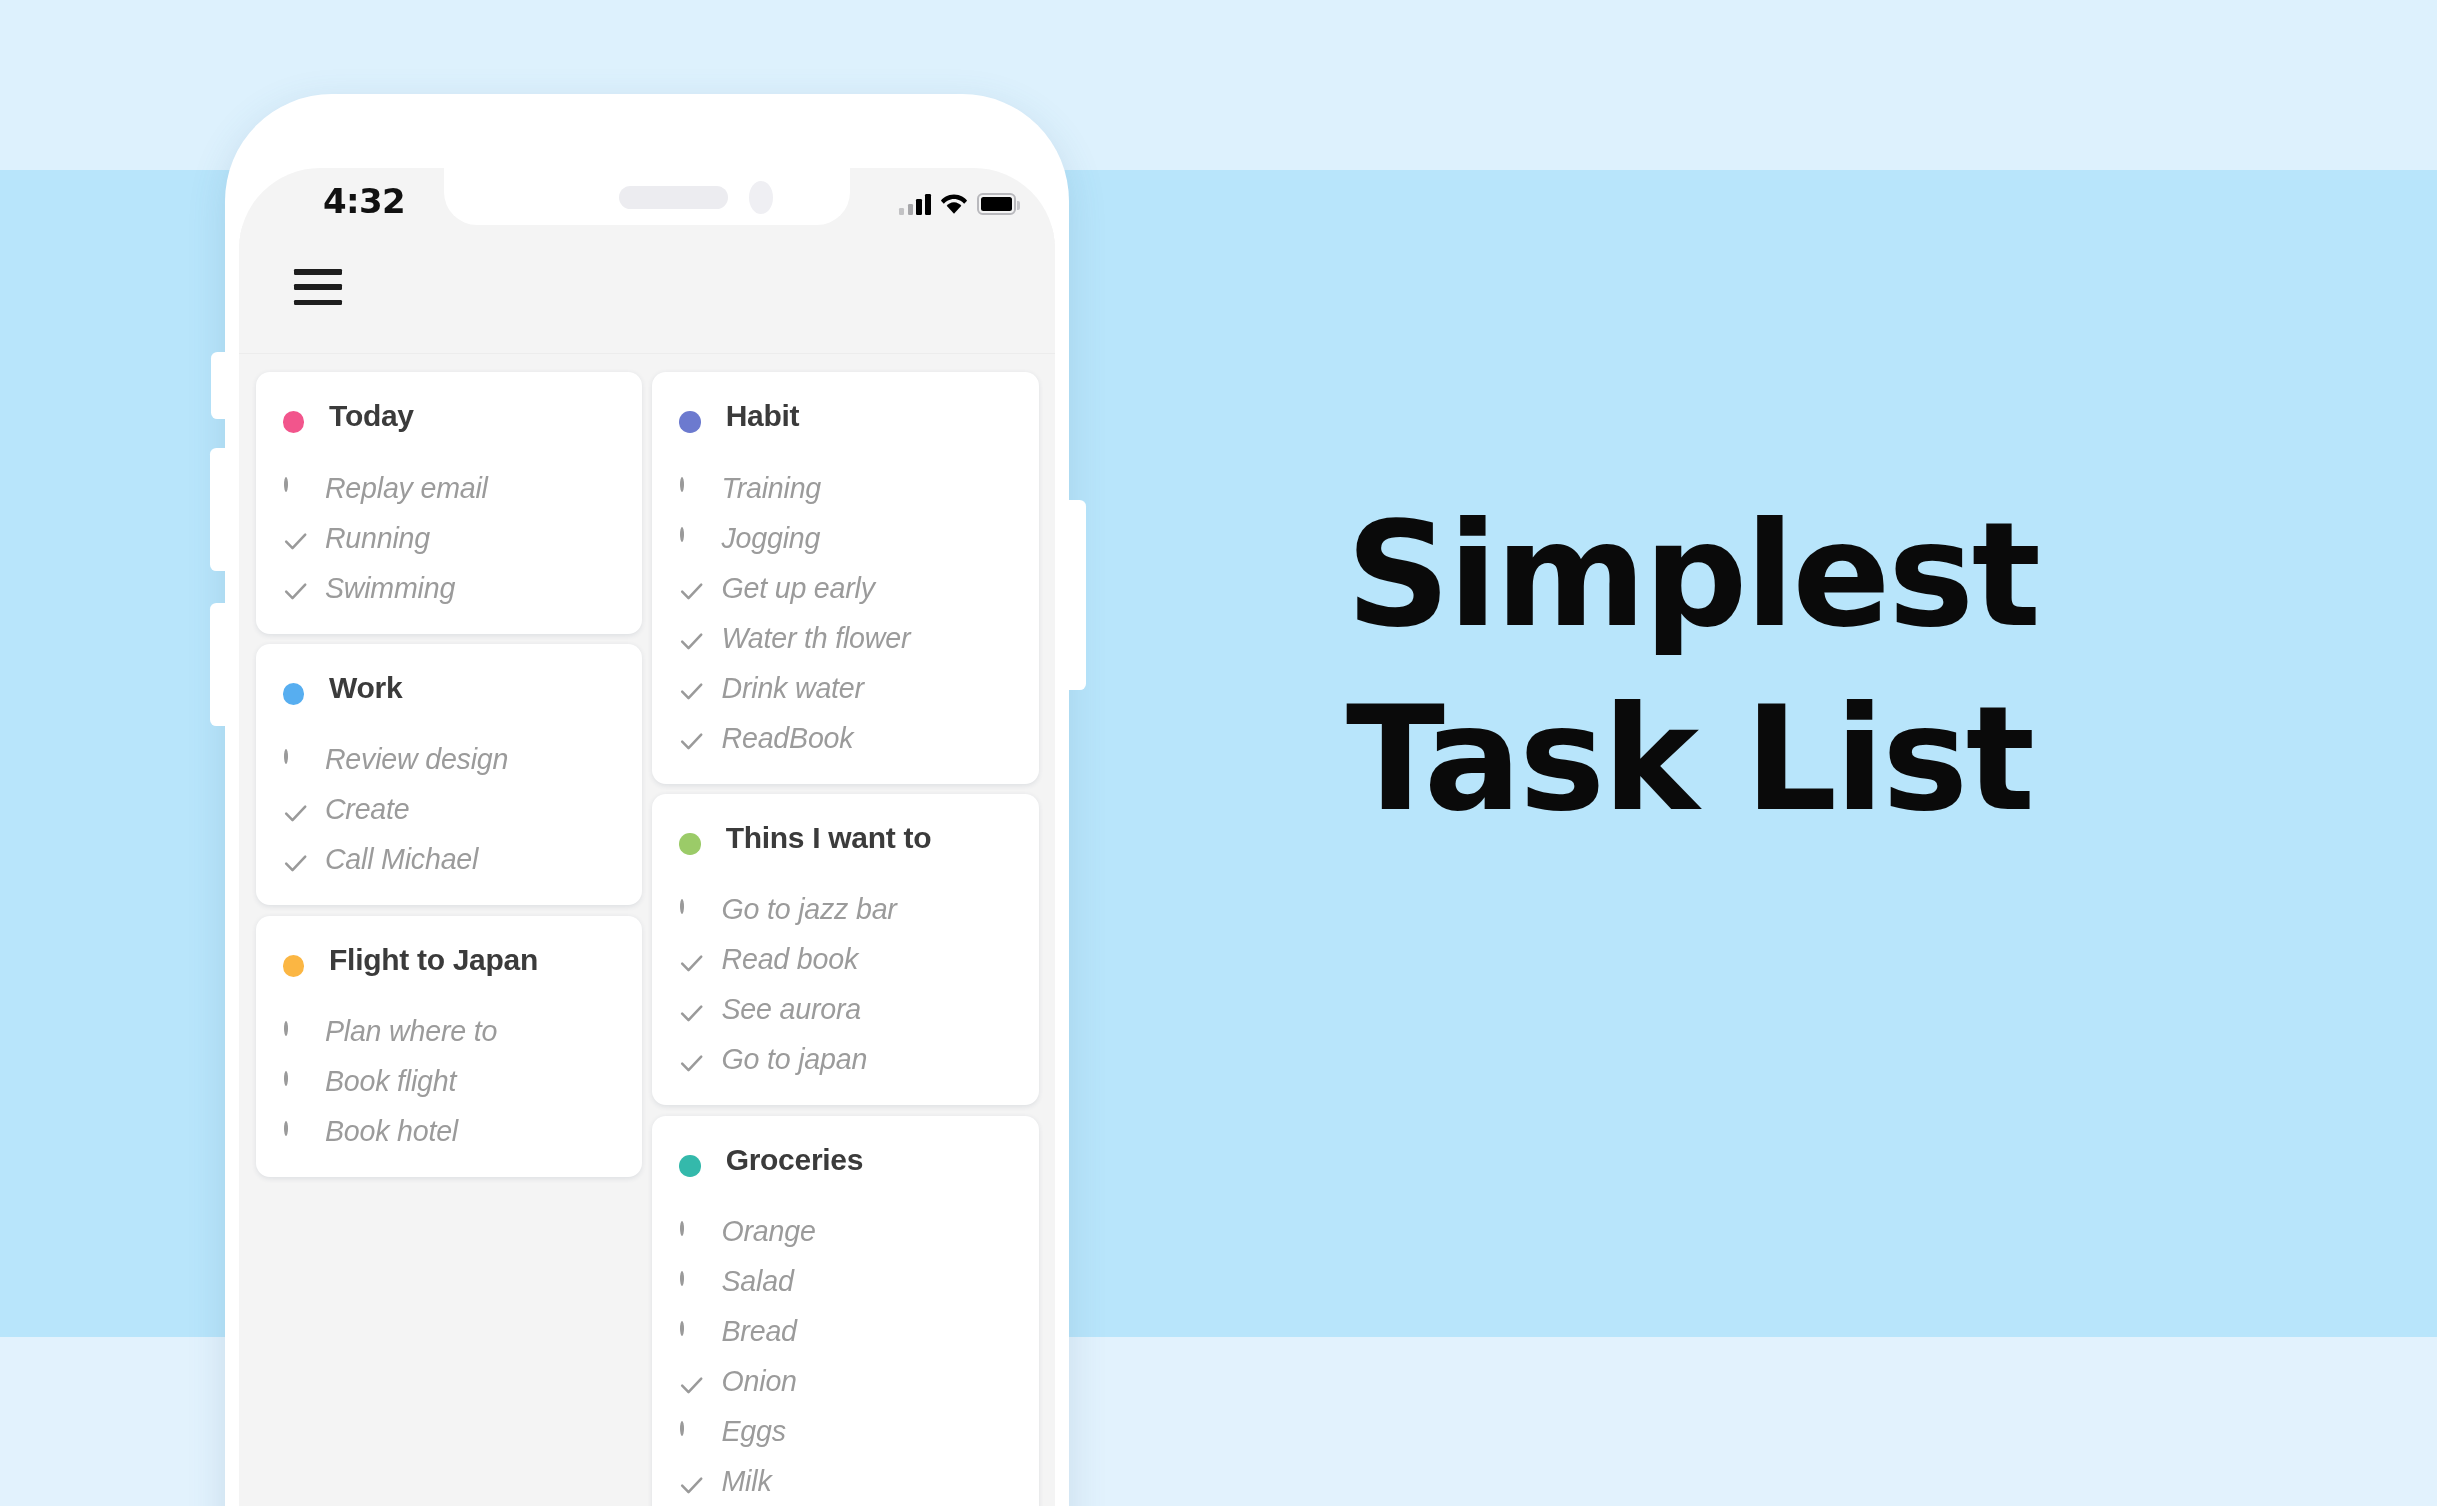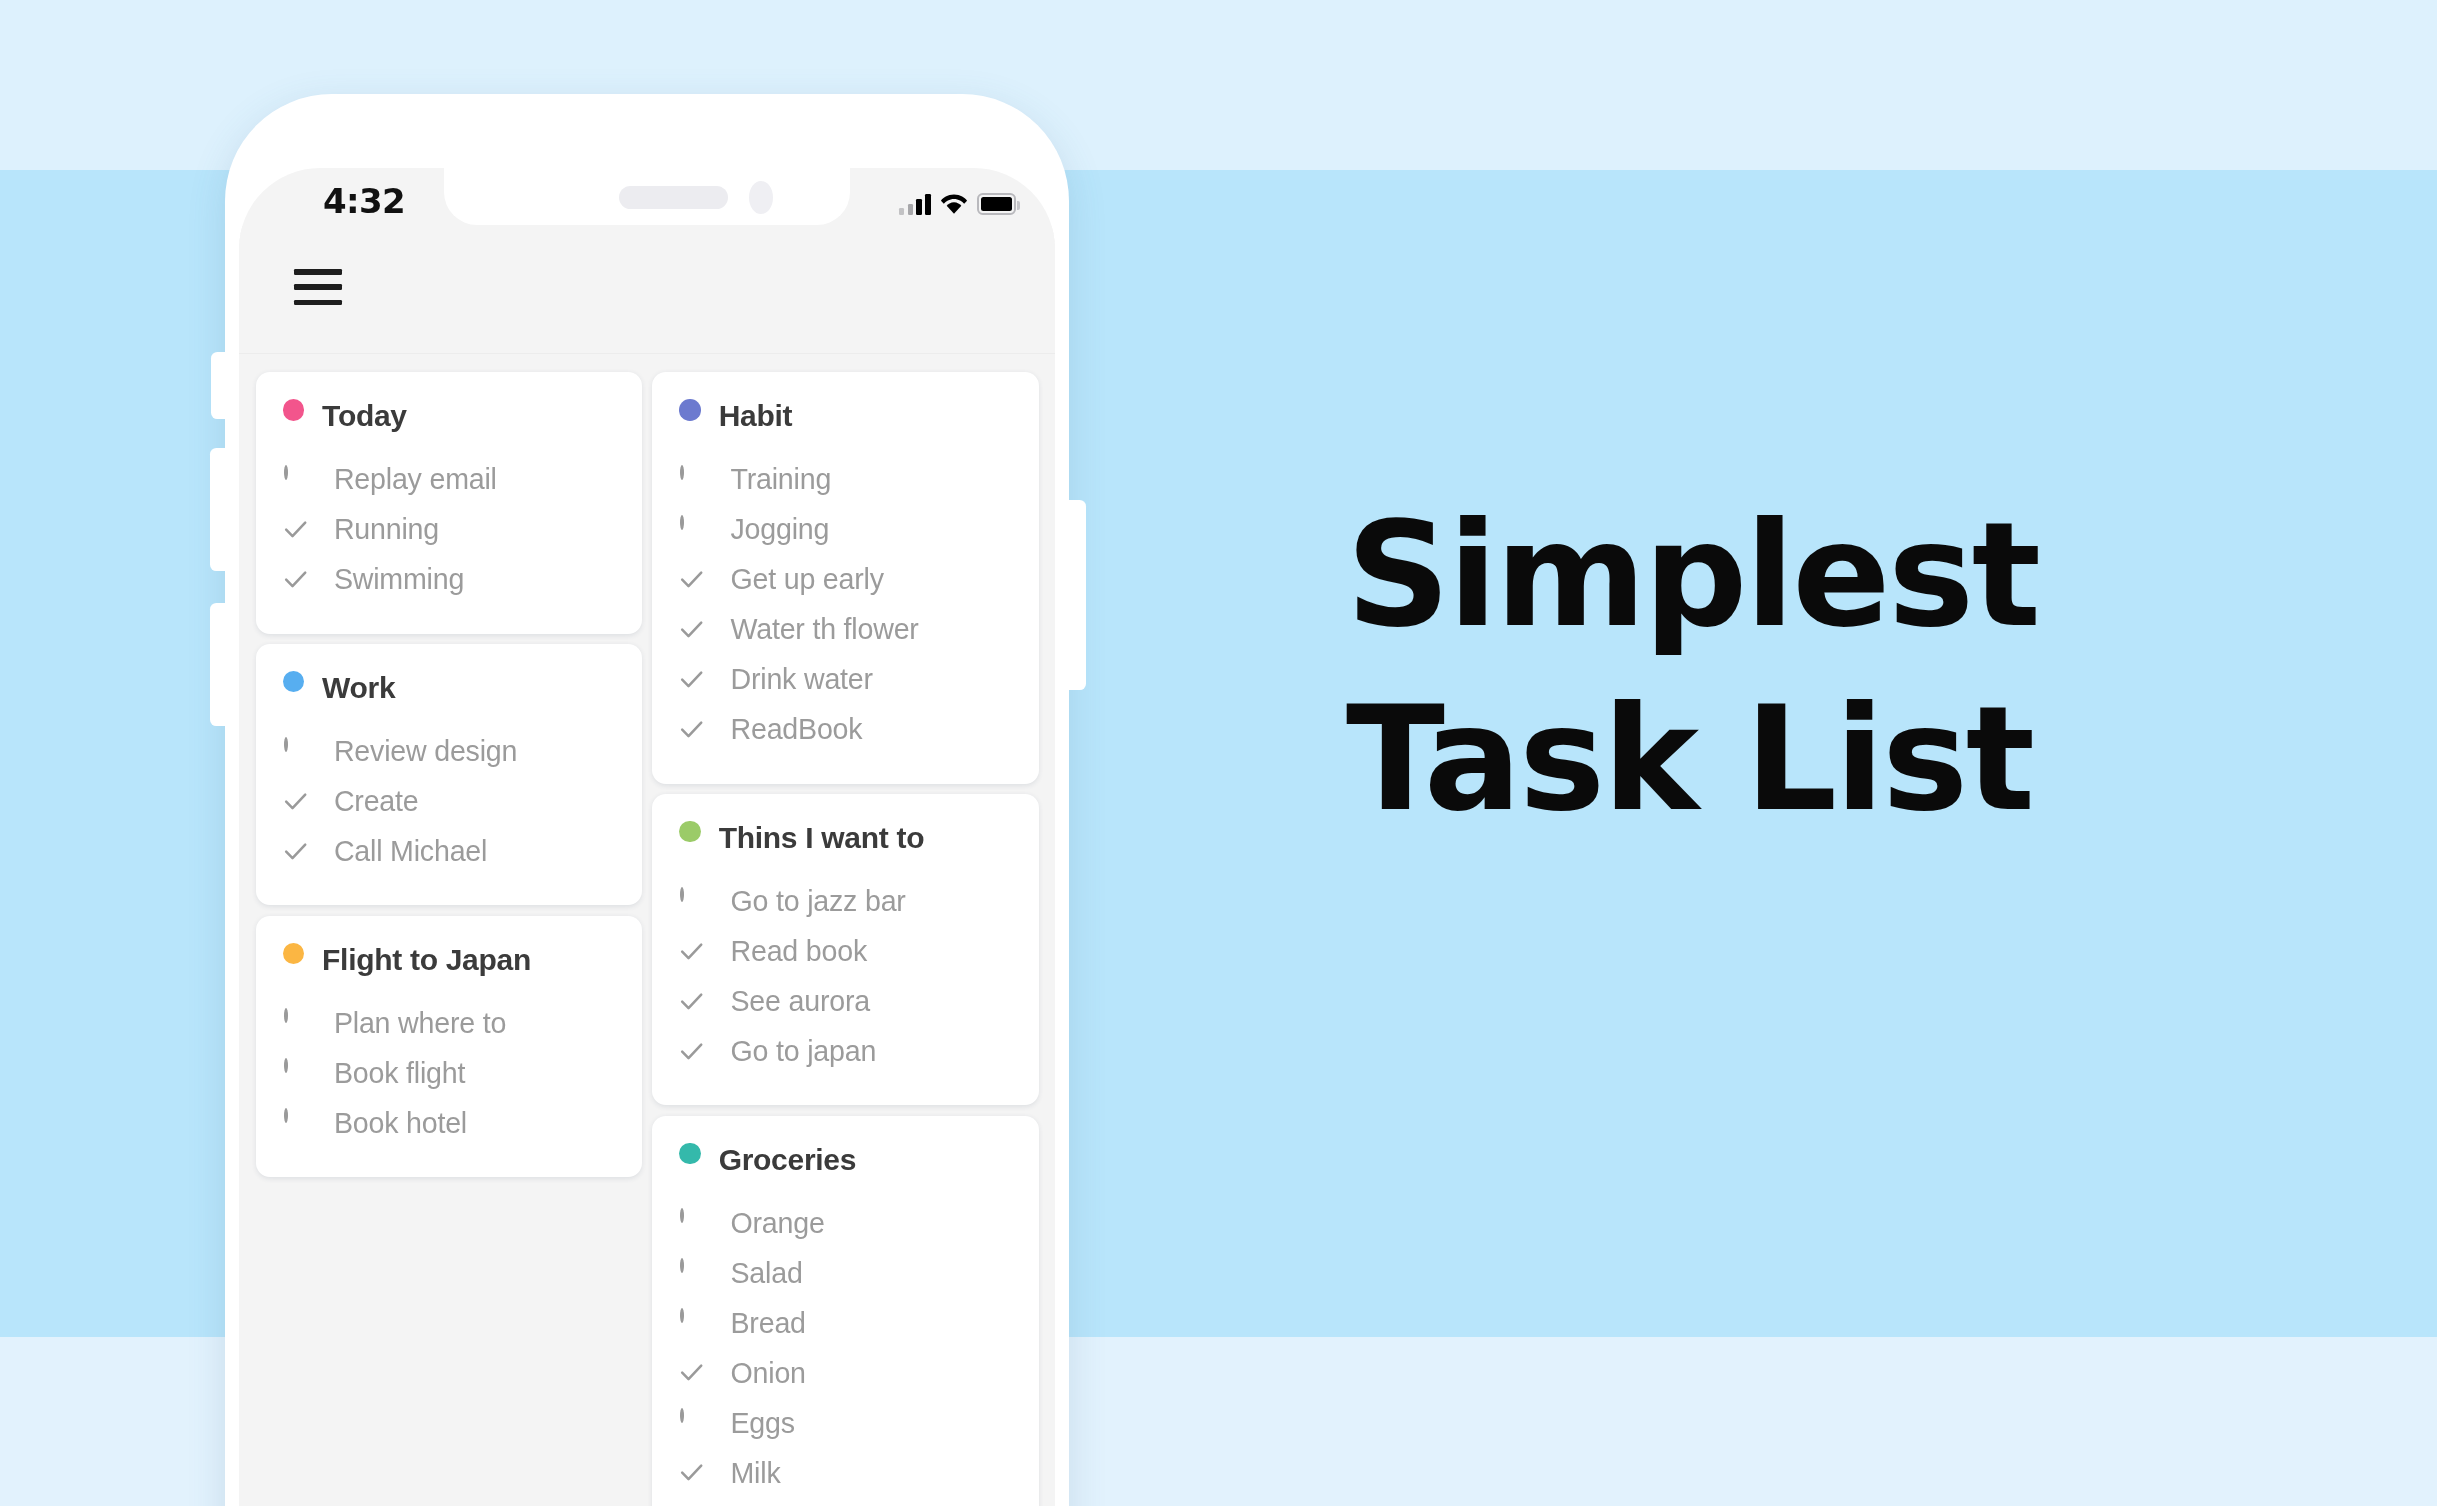--- a/index.html
+++ b/index.html
@@ -212,44 +212,45 @@
 
   .card {
     background: #ffffff;
     border-radius: 14px;
     box-shadow: 0 1.9px 5.7px rgba(40,60,90,0.10);
     padding: 27px 0 29px 0;
   }
 
   .card-head {
     display: flex;
-    align-items: flex-start;
-    gap: 18px;
+    align-items: flex-end;
+    gap: 25px;
     padding: 0 27px;
     margin-bottom: 21.6px;
   }
   .dot {
     width: 21.6px; height: 21.6px;
     border-radius: 50%;
     flex: 0 0 auto;
   }
   .card-title {
     font-size: 30px;
     font-weight: 700;
     color: #3b3b3b;
     white-space: nowrap;
     letter-spacing: -0.3px;
   }
 
   .task {
     display: flex;
-    align-items: center;
-    gap: 26px;
+    align-items: flex-end;
+    gap: 17px;
     padding: 0 27px;
     height: 50px;
+    font-style: italic;
   }
   .task-box { width: 25.4px; height: 25.4px; flex: 0 0 auto; }
   .circle {
     width: 23px; height: 23px;
     border: 2.5px solid #9a9a9a;
     border-radius: 50%;
     box-sizing: border-box;
     margin: 1.3px;
   }
   .check { display: block; width: 25.4px; height: 25.4px; }

